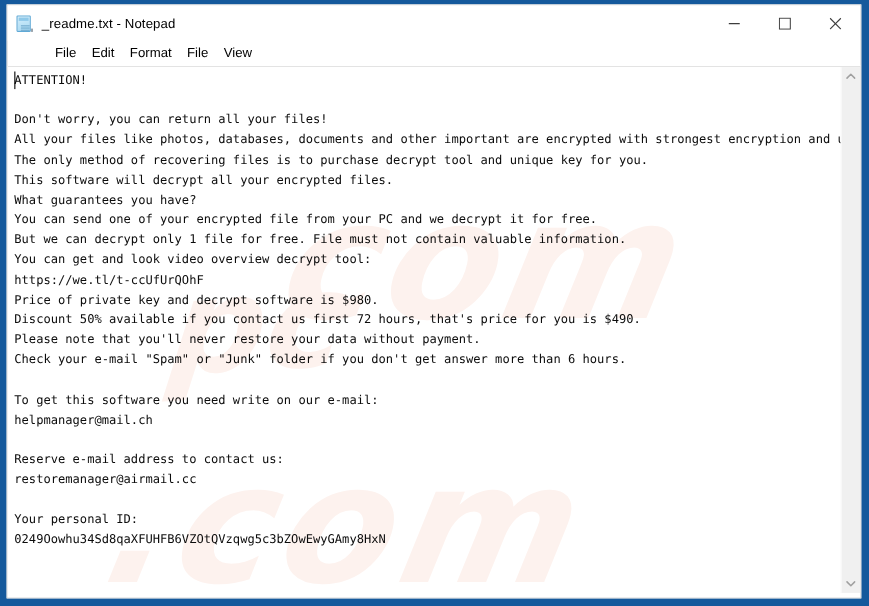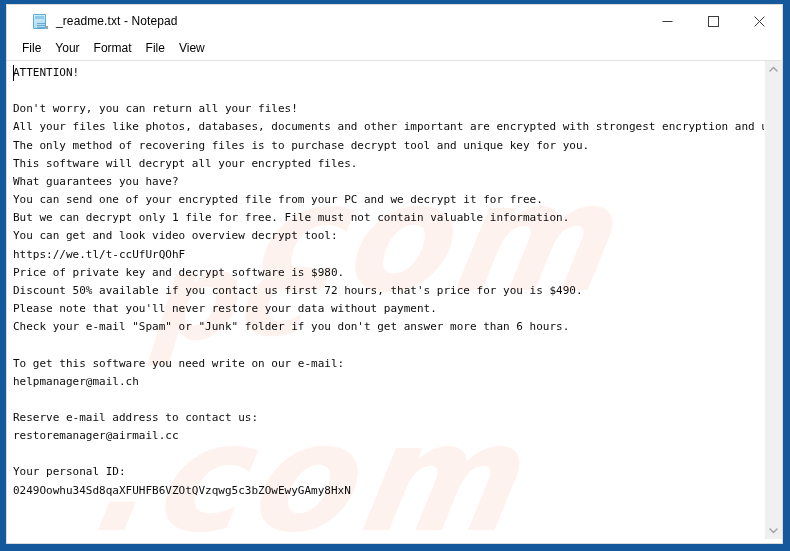--- a/index.html
+++ b/index.html
@@ -40,21 +40,21 @@
     height: 32px;
     min-height: 32px;
     background: #ffffff;
     display: flex;
     align-items: center;
     position: relative;
   }
   #title-left {
     display: flex;
     align-items: center;
-    padding-left: 25px;
+    padding-left: 7px;
     gap: 7px;
   }
   #app-icon {
     width: 17px;
     height: 17px;
     position: relative;
     flex: 0 0 auto;
   }
   #app-icon .pad {
     position: absolute;
@@ -115,20 +115,21 @@
   
   #menubar {
     height: 22px;
     min-height: 22px;
     background: #ffffff;
     display: flex;
     align-items: center;
     padding-left: 8px;
     gap: 0px;
     border-bottom: 1px solid #ffffff;
+    margin-left: 28px;
   }
   .menuitem {
     font-size: 12px;
     color: #000000;
     padding: 2px 7px 3px 7px;
     white-space: nowrap;
     line-height: 14px;
   }
 
   
@@ -280,21 +281,21 @@
           <svg width="11" height="11" viewBox="0 0 11 11">
             <line x1="0.6" y1="0.6" x2="10.4" y2="10.4" stroke="#3c3c3c" stroke-width="1"></line>
             <line x1="10.4" y1="0.6" x2="0.6" y2="10.4" stroke="#3c3c3c" stroke-width="1"></line>
           </svg>
         </div>
       </div>
     </div>
 
     <div id="menubar">
       <div class="menuitem">File</div>
-      <div class="menuitem">Your</div>
+      <div class="menuitem">Edit</div>
       <div class="menuitem">Format</div>
       <div class="menuitem">File</div>
       <div class="menuitem">View</div>
     </div>
 
     <div id="content">
 
       <div id="textarea">
         <div id="watermark">
           <div class="wm-text" id="wm-1">com</div>

